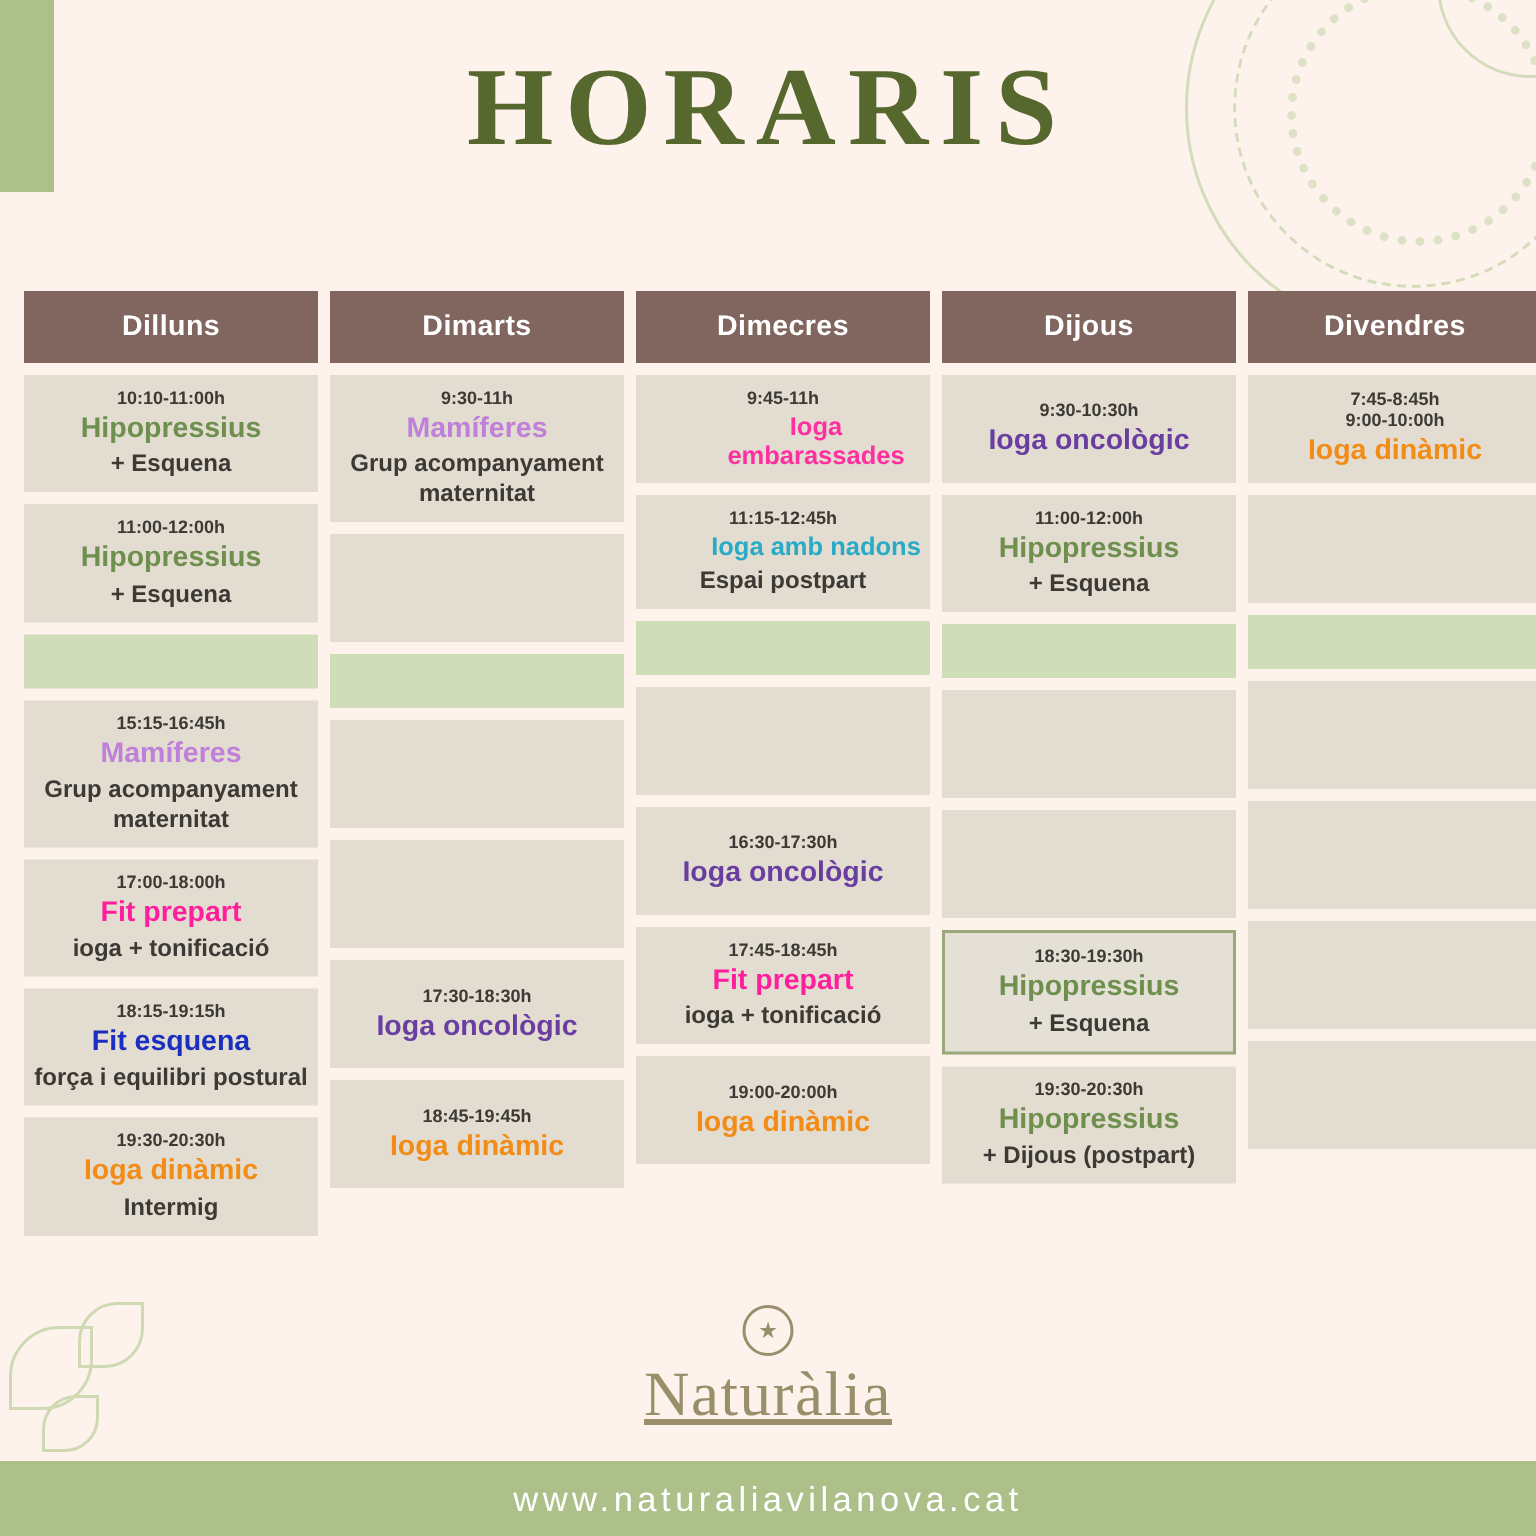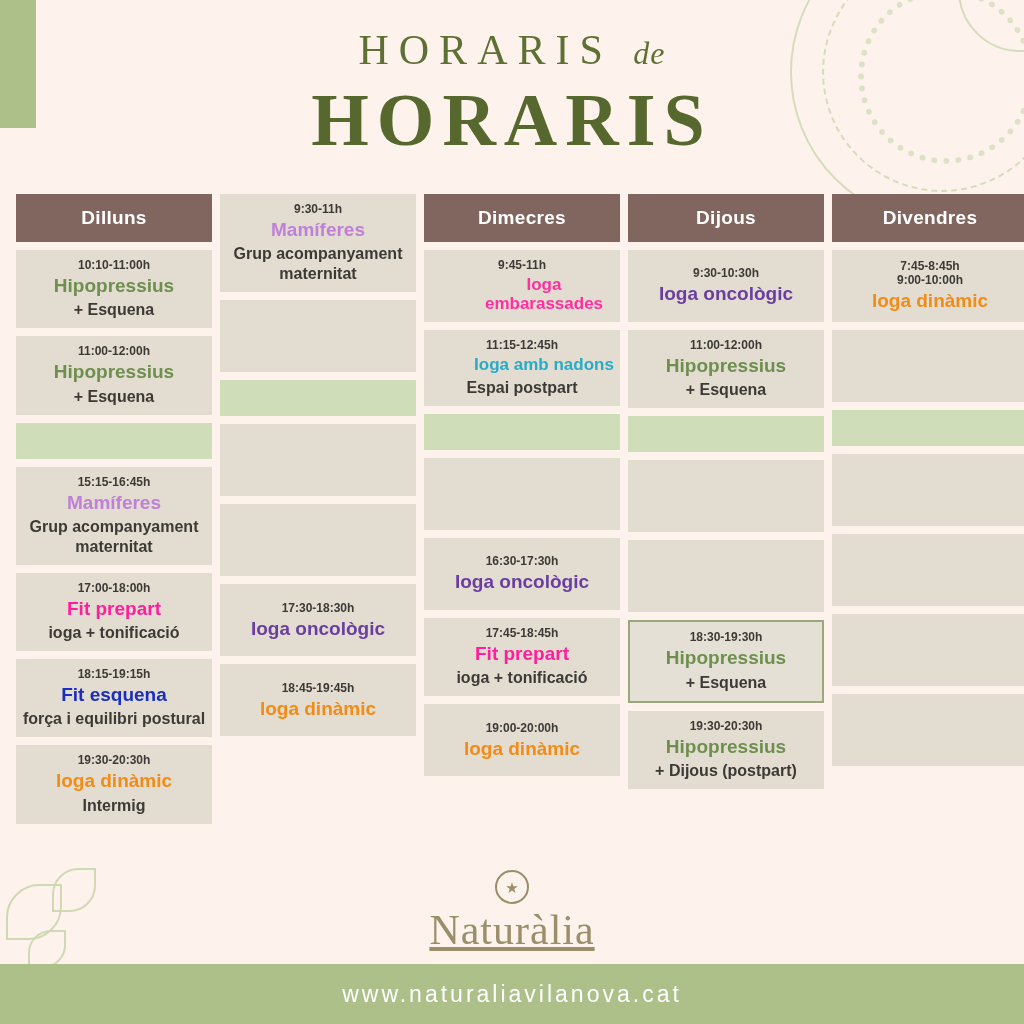--- a/index.html
+++ b/index.html
@@ -196,21 +196,21 @@
     font-size: 42px;
     color: #9a8f6a;
     letter-spacing: 1px;
     text-decoration: underline;
   }
   .footer-bar {
     position: absolute;
     left: 0;
     right: 0;
     bottom: 0;
-    height: 60px;
+    height: 50px;
     background: #aec08a;
     display: flex;
     align-items: center;
     justify-content: center;
   }
   .footer-url {
     color: #ffffff;
     font-size: 23px;
     letter-spacing: 3px;
   }
@@ -223,24 +223,20 @@
   <div class="mandala-inner"></div>
 
 </div>
 <div class="leaf-deco">
   <span class="leaf-1"></span>
     <span class="leaf-2"></span>
     <span class="leaf-3"></span>
 </div>
 
 <div class="header">
-  <div class="title-line-1">
-    <span>HORARIS</span>
-    <span class="de">de</span>
-  </div>
   <div class="title-line-2">HORARIS</div>
 </div>
 
 <div class="grid" id="schedule-grid">
     <div class="col">
       <div class="col-head">Dilluns</div>
       <div class="cell">
         <div class="c-time">10:10-11:00h</div>
         <div class="c-name" style="color: rgb(111, 143, 79);">Hipopressius</div>
         <div class="c-sub">+ Esquena</div>
@@ -266,20 +262,21 @@
         <div class="c-name" style="color: rgb(26, 46, 192);">Fit esquena</div>
         <div class="c-sub">força i equilibri postural</div>
       </div>
       <div class="cell">
         <div class="c-time">19:30-20:30h</div>
         <div class="c-name" style="color: rgb(242, 140, 22);">Ioga dinàmic</div>
         <div class="c-sub">Intermig</div>
       </div>
     </div>
     <div class="col">
+      <div class="col-head">Dimarts</div>
       <div class="cell">
         <div class="c-time">9:30-11h</div>
         <div class="c-name" style="color: rgb(192, 127, 216);">Mamíferes</div>
         <div class="c-sub">Grup acompanyament maternitat</div>
       </div>
       <div class="cell empty"></div>
       <div class="cell spacer"></div>
       <div class="cell empty"></div>
       <div class="cell empty"></div>
       <div class="cell">

